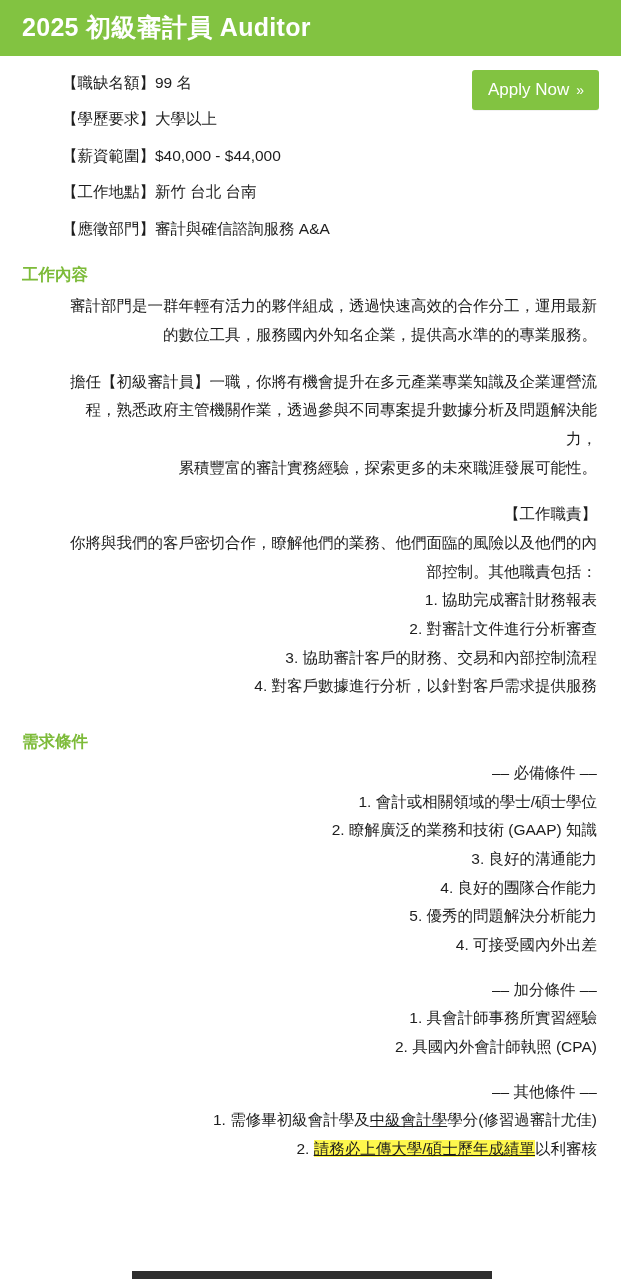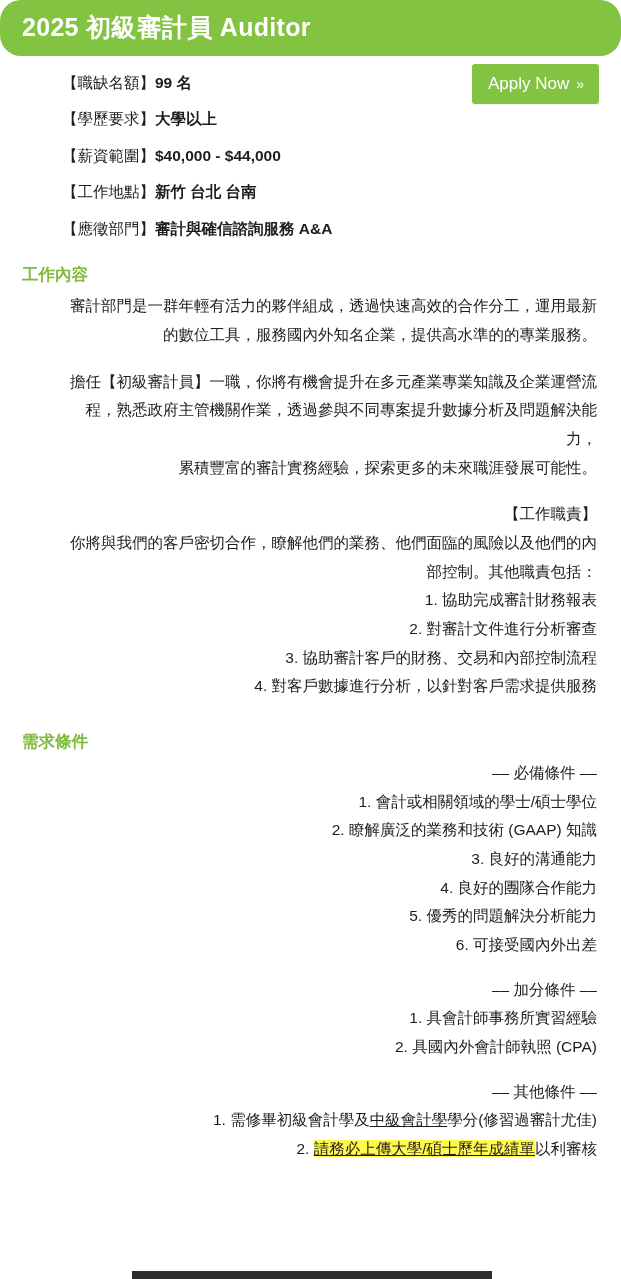--- a/index.html
+++ b/index.html
@@ -21,21 +21,20 @@
     background: #ffffff;
     position: relative;
   }
   
   .header {
     background: #82c341;
     height: 56px;
     display: flex;
     align-items: center;
     padding: 0 22px;
-    border-radius: 21px;
   }
   .header-title {
     color: #ffffff;
     font-size: 25px;
     font-weight: bold;
     letter-spacing: 0.3px;
     line-height: 1.1;
   }
   
   .meta {
@@ -43,26 +42,26 @@
     position: relative;
   }
   .meta-row {
     font-size: 15.5px;
     color: #1d1d1d;
     line-height: 1.45;
     margin-bottom: 14px;
     white-space: nowrap;
   }
   .meta-label { font-weight: normal; margin-left: 40px; }
-  .meta-value { font-weight: bold; text-align: right; }
+  .meta-value { font-weight: normal; text-align: right; }
   
   .apply-btn {
     position: absolute;
     right: 22px;
-    top: 8px;
+    top: 14px;
     background: #82c341;
     color: #ffffff;
     border: none;
     border-radius: 3px;
     font-family: "Liberation Sans", sans-serif;
     font-size: 17px;
     padding: 11px 16px 12px 16px;
     cursor: pointer;
     display: inline-flex;
     align-items: center;
@@ -169,21 +168,21 @@
 
   <div class="section-heading" style="padding-top:24px;font-family:Liberation Serif, serif;">需求條件</div>
 
   <div class="body-block">
     <p class="tight">–– 必備條件 ––</p>
     <p class="tight list-line">1. 會計或相關領域的學士/碩士學位</p>
     <p class="tight list-line">2. 瞭解廣泛的業務和技術 (GAAP) 知識</p>
     <p class="tight list-line">3. 良好的溝通能力</p>
     <p class="tight list-line">4. 良好的團隊合作能力</p>
     <p class="tight list-line">5. 優秀的問題解決分析能力</p>
-    <p class="tight list-line">6. 可接受國內外出差</p>
+    <p class="tight list-line">4. 可接受國內外出差</p>
 
     <div class="gap"></div>
 
     <p class="tight">–– 加分條件 ––</p>
     <p class="tight list-line">1. 具會計師事務所實習經驗</p>
     <p class="tight list-line">2. 具國內外會計師執照 (CPA)</p>
 
     <div class="gap"></div>
 
     <p class="tight">–– 其他條件 ––</p>

